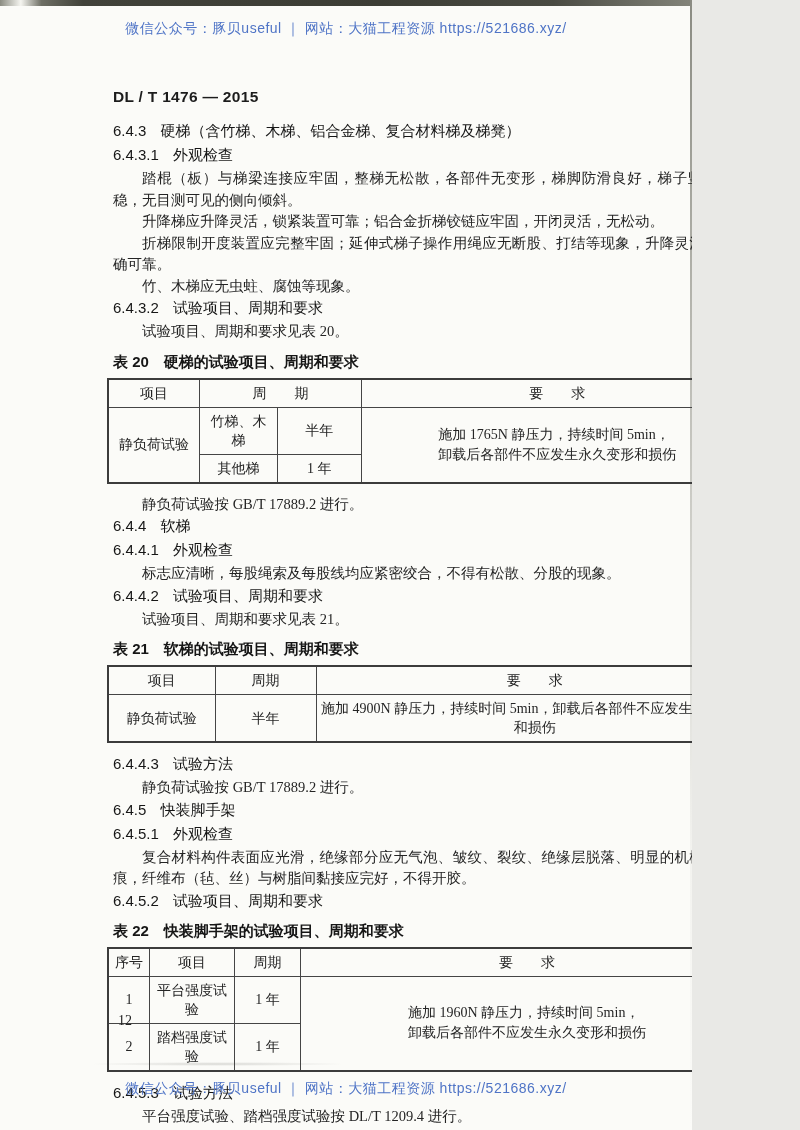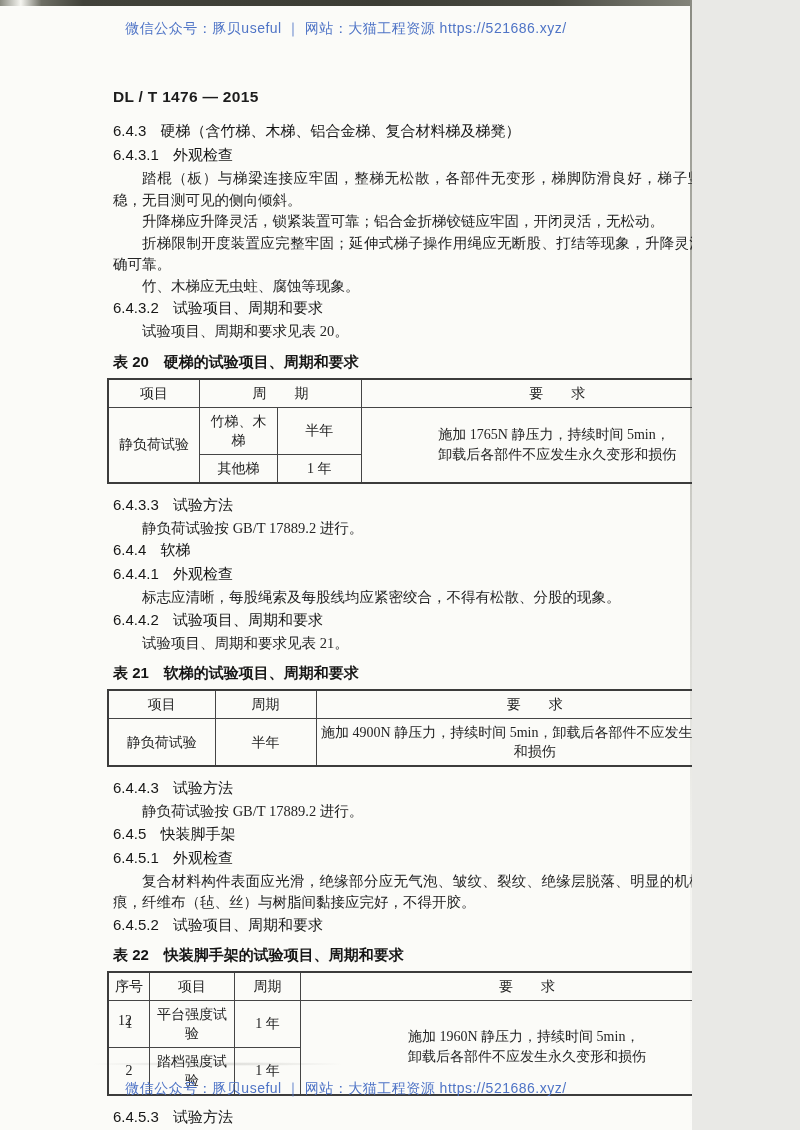--- a/index.html
+++ b/index.html
@@ -144,23 +144,20 @@
           </td>
         </tr>
         <tr>
           <td>其他梯</td>
           <td>1 年</td>
         </tr>
       </tbody>
     </table>
     <div class="spacer-after-table"></div>
 
-    <div class="heading">
-      <span class="hnum">6.4.3.3</span><span class="htitle">试验方法</span>
-    </div>
     <p class="para">静负荷试验按 GB/T 17889.2 进行。</p>
 
     <div class="heading">
       <span class="hnum">6.4.4</span><span class="htitle">软梯</span>
     </div>
     <div class="heading">
       <span class="hnum">6.4.4.1</span><span class="htitle">外观检查</span>
     </div>
     <p class="para">标志应清晰，每股绳索及每股线均应紧密绞合，不得有松散、分股的现象。</p>
 

